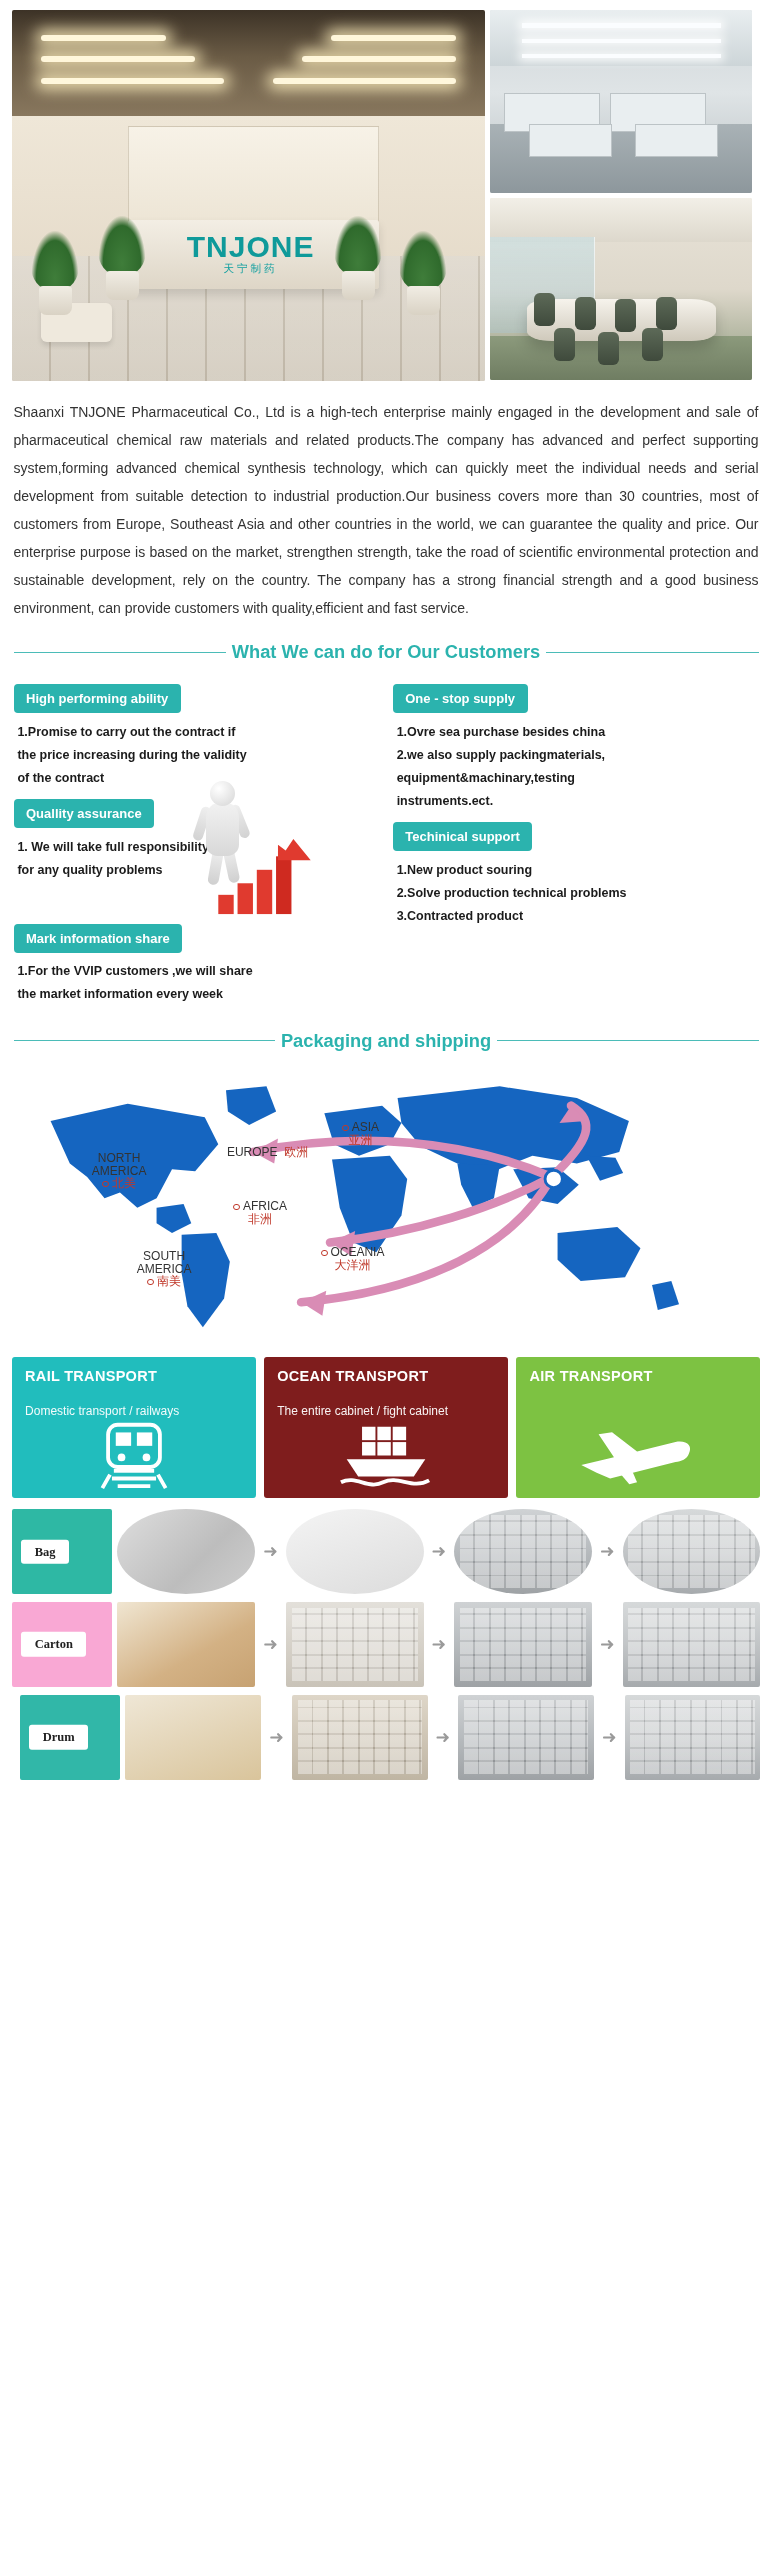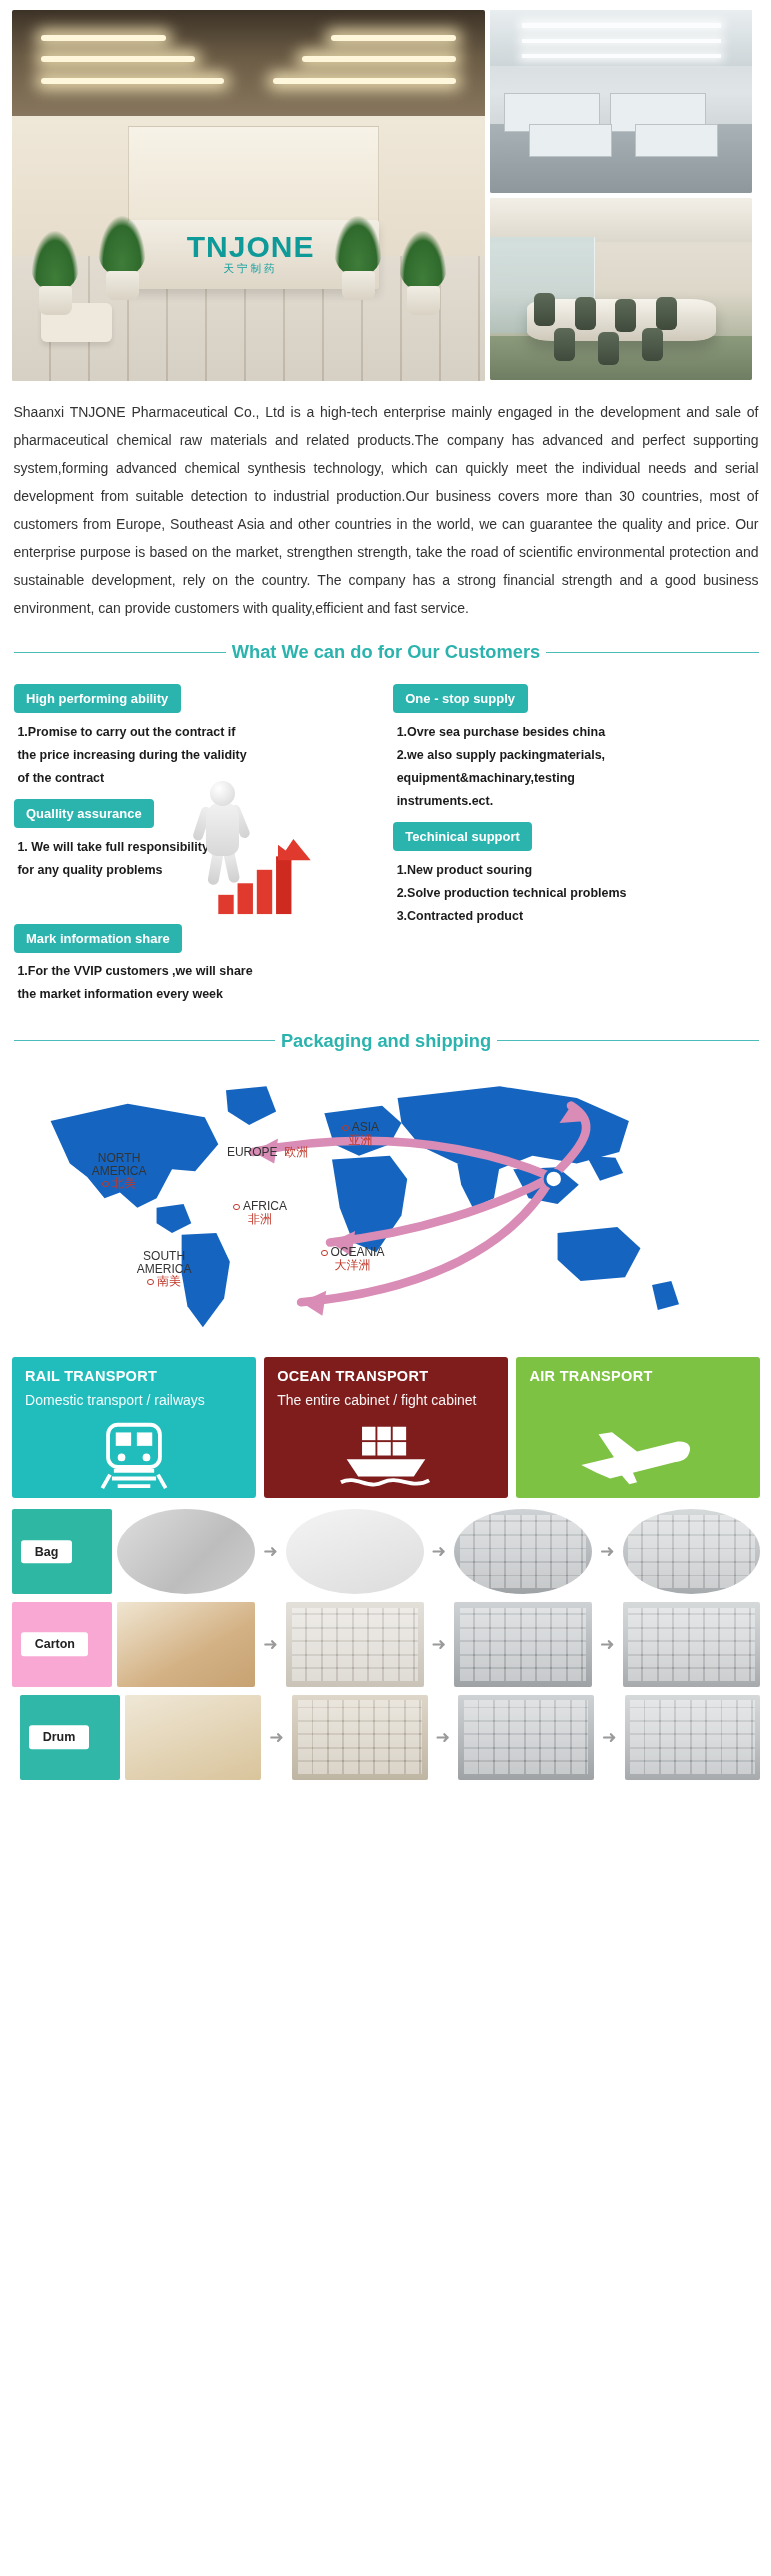--- a/index.html
+++ b/index.html
@@ -213,25 +213,25 @@
     border-radius: 50%; margin-right: 2.9px; vertical-align: middle;
   }
 
   
   .transport { display: flex; gap: 7.7px; padding: 5.8px 11.6px 11.6px 11.6px; }
   .tcard { flex: 1; height: 141px; border-radius: 2.9px; position: relative; color: #fff; padding: 11.6px 13.5px; }
   .tcard.rail { background: #21bdbd; }
   .tcard.ocean { background: #7f1d1d; }
   .tcard.air { background: #7dc242; }
   .tcard .t-title { font-size: 14.5px; font-weight: 700; letter-spacing: 0.3px; }
-  .tcard .t-sub { font-size: 14px; margin-top: 8px; opacity: .95; }
+  .tcard .t-sub { font-size: 12px; margin-top: 20px; opacity: .95; }
   .tcard svg { position: absolute; bottom: 7.7px; left: 50%; transform: translateX(-50%); }
 
   
-  .pkg-rows { padding: 0 11.6px 17.4px 11.6px; display: flex; flex-direction: column; gap: 7.7px; }
+  .pkg-rows { padding: 0 11.6px 17.4px 11.6px; display: flex; flex-direction: column; gap: 7.7px; font-family: Liberation Serif, serif; }
   .pkg-row { display: flex; align-items: center; gap: 5.8px; height: 85px; }
   .pkg-tag {
     width: 100px; height: 85px; position: relative;
     background: #2eb8a4; border-radius: 1.9px;
   }
   .pkg-tag.carton { background: #f9a8d4; }
   .pkg-tag.drum { background: #31b7a8; margin-left: 8px; }
   .pkg-tag span {
     position: absolute; left: 9.6px; top: 50%; transform: translateY(-50%);
     background: #fff; color: #222; font-size: 12.5px; font-weight: 700;

